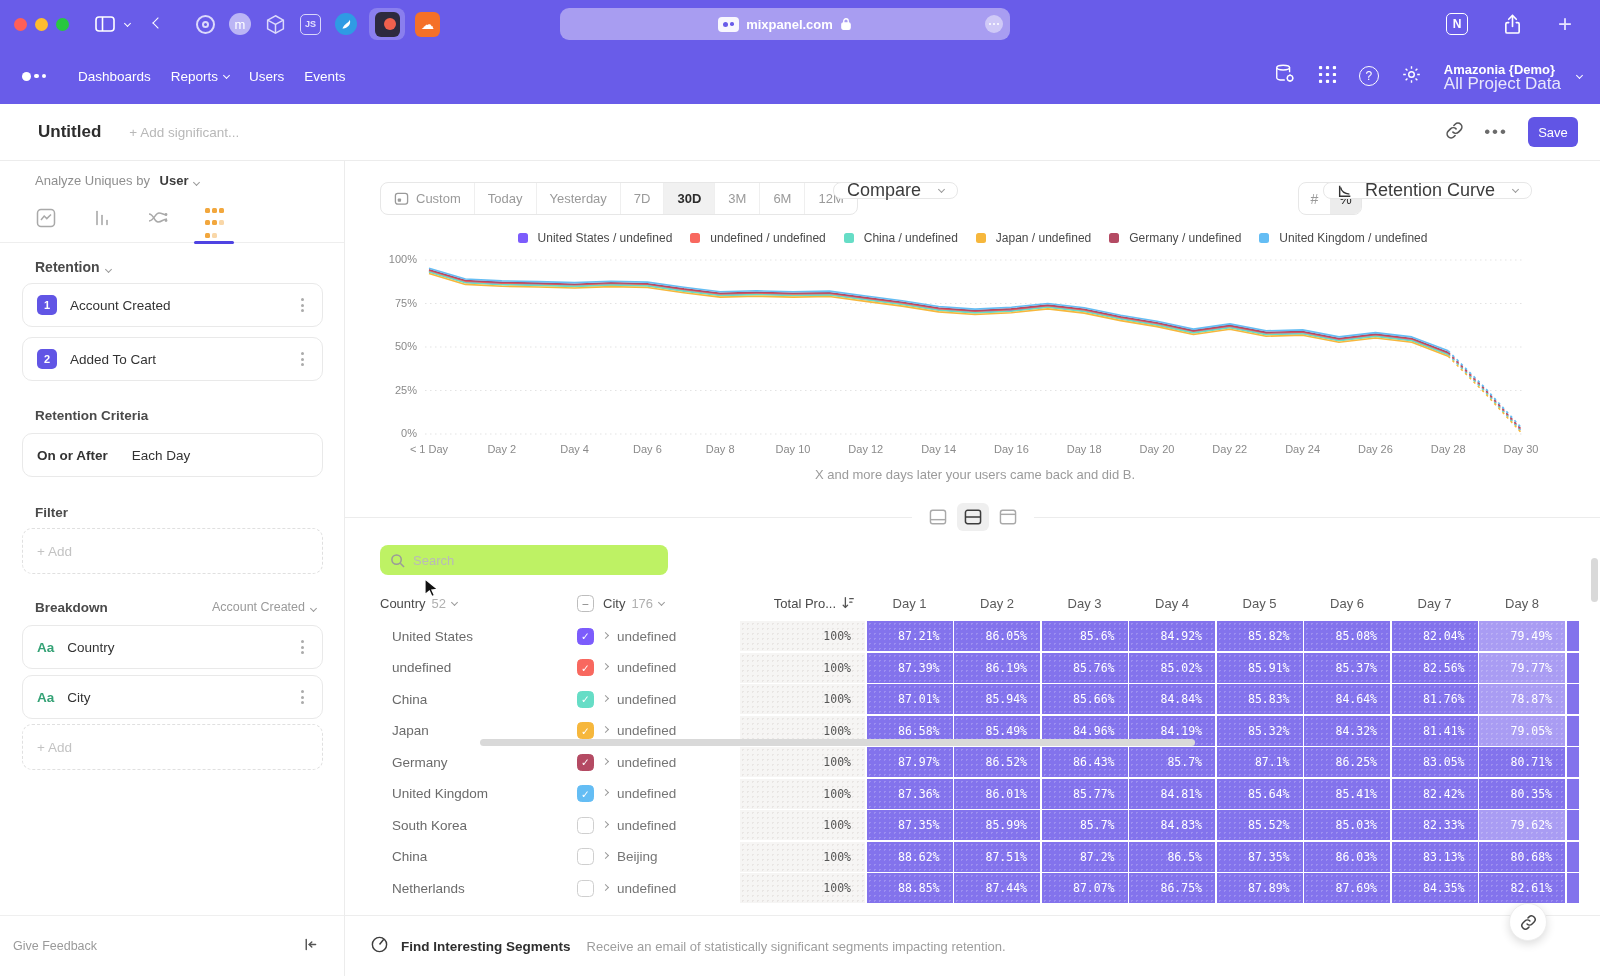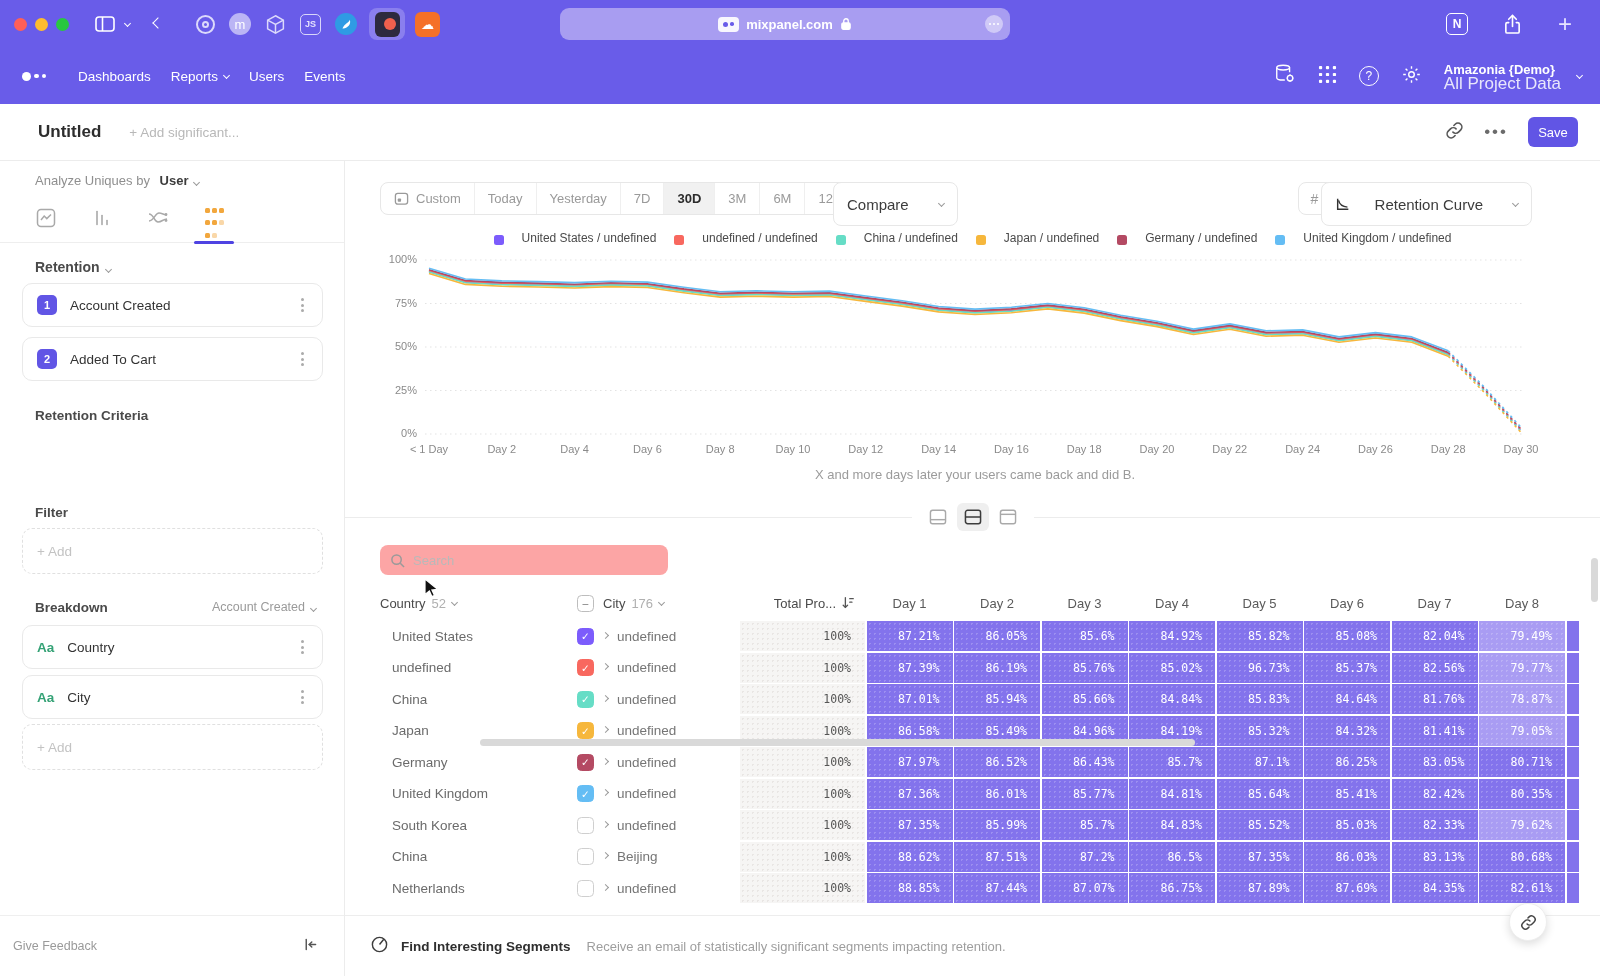--- a/index.html
+++ b/index.html
@@ -66,36 +66,36 @@
   .ret-grid{display:grid;grid-template-columns:repeat(3,5px);grid-gap:2px}
   .ret-grid i{width:5px;height:5px;border-radius:1.5px;background:#f2a73d}
   .ret-grid i.f{opacity:.45}
   .sb-footer{position:absolute;left:0;bottom:0;width:344px;height:61px;border-top:1px solid #efefef;display:flex;align-items:center}
   
   .main{position:absolute;left:345px;top:161px;width:1255px;height:815px;background:#fff}
   #range-control{position:absolute;left:35px;top:21px;height:33px;border:1px solid #e7e7e7;border-radius:8px;display:flex;align-items:stretch;overflow:hidden;background:#fff}
   .seg{display:flex;align-items:center;gap:7px;padding:0 13px;font-size:13px;color:#9a9a9a;border-right:1px solid #efefef;cursor:pointer;white-space:nowrap}
   .seg:last-child{border-right:none}
   .seg.active{background:#f1f1f1;color:#2c2c2c;font-weight:700}
-  .btn{height:44px;border:1px solid #e7e7e7;border-radius:8px;display:inline-flex;align-items:center;padding:0 13px;font-size:15px;color:#3c3c3c;background:#fff;cursor:pointer;gap:24px}
+  .btn{height:17px;border:1px solid #e7e7e7;border-radius:8px;display:inline-flex;align-items:center;padding:0 13px;font-size:18px;color:#3c3c3c;background:#fff;cursor:pointer;gap:12px}
   .numpct{position:absolute;top:21px;right:238px;height:33px;border:1px solid #e7e7e7;border-radius:8px;display:flex;overflow:hidden}
   .numpct span{width:31px;display:flex;align-items:center;justify-content:center;font-size:14px;color:#9a9a9a;cursor:pointer}
   .numpct span.active{background:#ececec;color:#2c2c2c}
   #legend{position:absolute;left:0;top:70px;width:1255px;display:flex;justify-content:center;gap:18px}
-  .lg-item{display:inline-flex;align-items:flex-end;gap:18px;cursor:pointer}
+  .lg-item{display:inline-flex;align-items:center;gap:10px;cursor:pointer}
   .lg-swatch{width:10px;height:10px;border-radius:2.5px}
   .lg-label{font-size:12px;color:#4a4a4a}
   .ylab{position:absolute;left:26px;width:46px;text-align:right;font-size:11px;color:#8a8a8a}
   .xlab{position:absolute;top:282px;width:70px;text-align:center;font-size:11px;color:#8a8a8a}
   .caption{position:absolute;left:80px;top:306px;width:1100px;text-align:center;font-size:13px;color:#9b9b9b}
   .chart-divider{position:absolute;left:0;top:356px;width:1255px;border-top:1px solid #ececec}
   .viewtoggles{position:absolute;left:50%;transform:translateX(-50%);top:342px;background:#fff;padding:0 10px;display:flex;gap:3px}
   .vt{width:32px;height:28px;border-radius:6px;display:flex;align-items:center;justify-content:center;cursor:pointer}
   .vt.active{background:#efefef}
-  .searchbox{position:absolute;left:35px;top:384px;width:288px;height:30px;background:#fca5a5;border-radius:8px;display:flex;align-items:center;padding:0 10px;gap:8px}
+  .searchbox{position:absolute;left:35px;top:384px;width:288px;height:30px;background:#bef264;border-radius:8px;display:flex;align-items:center;padding:0 10px;gap:8px}
   .searchbox input{border:none;background:transparent;outline:none;font-size:13px;color:#555;width:230px;font-family:inherit}
   .searchbox input::placeholder{color:#b9b9b9}
   .thead{position:absolute;left:35px;top:428px;right:5px;height:28px;display:flex;align-items:center;font-size:13px;color:#4a4a4a}
   .th-country{flex:0 0 185px;display:flex;align-items:center;cursor:pointer}
   .th-city{flex:0 0 175px;display:flex;align-items:center;padding-left:12px;cursor:pointer}
   .th-total{flex:0 0 125px;display:flex;align-items:center;justify-content:flex-end;padding-right:10px;cursor:pointer}
   .cnt{color:#b0b0b0;margin-left:6px}
   .dhead{flex:0 0 86px;margin-left:1.5px;text-align:center;color:#5a5a5a;cursor:pointer}
   #rows{position:absolute;left:35px;top:460px;right:5px}
   .trow{display:flex;height:30px;margin-bottom:1.5px;align-items:stretch}
@@ -319,20 +319,24 @@
     <span class="stepnum">2</span>
     <span class="cardlabel">Added To Cart</span>
     <span class="kebab">
         <i></i>
         <i></i>
         <i></i>
       </span>
   </div>
 
   <div class="abs sb-heading" style="left:35px;top:247px">Retention Criteria</div>
+  <div class="card" style="top:272px">
+    <span class="cardlabel" style="font-weight:600">On or After</span>
+    <span class="cardlabel" style="margin-left:24px">Each Day</span>
+  </div>
 
   <div class="abs sb-heading" style="left:35px;top:344px">Filter</div>
   <div class="card dashed" style="top:367px;height:46px">
     <span>+ Add</span>
   </div>
 
   <div class="abs sb-heading" style="left:35px;top:439px">Breakdown</div>
   <div class="abs" style="right:28px;top:439px;font-size:12.5px;color:#9a9a9a;cursor:pointer">
     <span>Account Created</span><span class="chev sm gray"></span>
   </div>
@@ -579,21 +583,21 @@
         <div class="tc-city">
           <span class="cb" style="background: rgb(248, 104, 95); border-color: rgb(248, 104, 95);">✓</span>
           <span class="chev sm right gray" style="margin-left: 0px;"></span>
           <span>undefined</span>
         </div>
         <div class="tc-total">100%</div>
         <div class="dcell" style="background-color: rgb(131, 115, 236);">87.39%</div>
         <div class="dcell" style="background-color: rgb(131, 115, 236);">86.19%</div>
         <div class="dcell" style="background-color: rgb(131, 115, 236);">85.76%</div>
         <div class="dcell" style="background-color: rgb(131, 115, 236);">85.02%</div>
-        <div class="dcell" style="background-color: rgb(131, 115, 236);">96.73%</div>
+        <div class="dcell" style="background-color: rgb(131, 115, 236);">85.91%</div>
         <div class="dcell" style="background-color: rgb(131, 115, 236);">85.37%</div>
         <div class="dcell" style="background-color: rgb(131, 115, 236);">82.56%</div>
         <div class="dcell" style="background-color: rgb(169, 156, 243);">79.77%</div>
         <div class="dsliver"></div>
       </div>
       <div class="trow">
         <div class="tc-name">China</div>
         <div class="tc-city">
           <span class="cb" style="background: rgb(102, 221, 198); border-color: rgb(102, 221, 198);">✓</span>
           <span class="chev sm right gray" style="margin-left: 0px;"></span>

